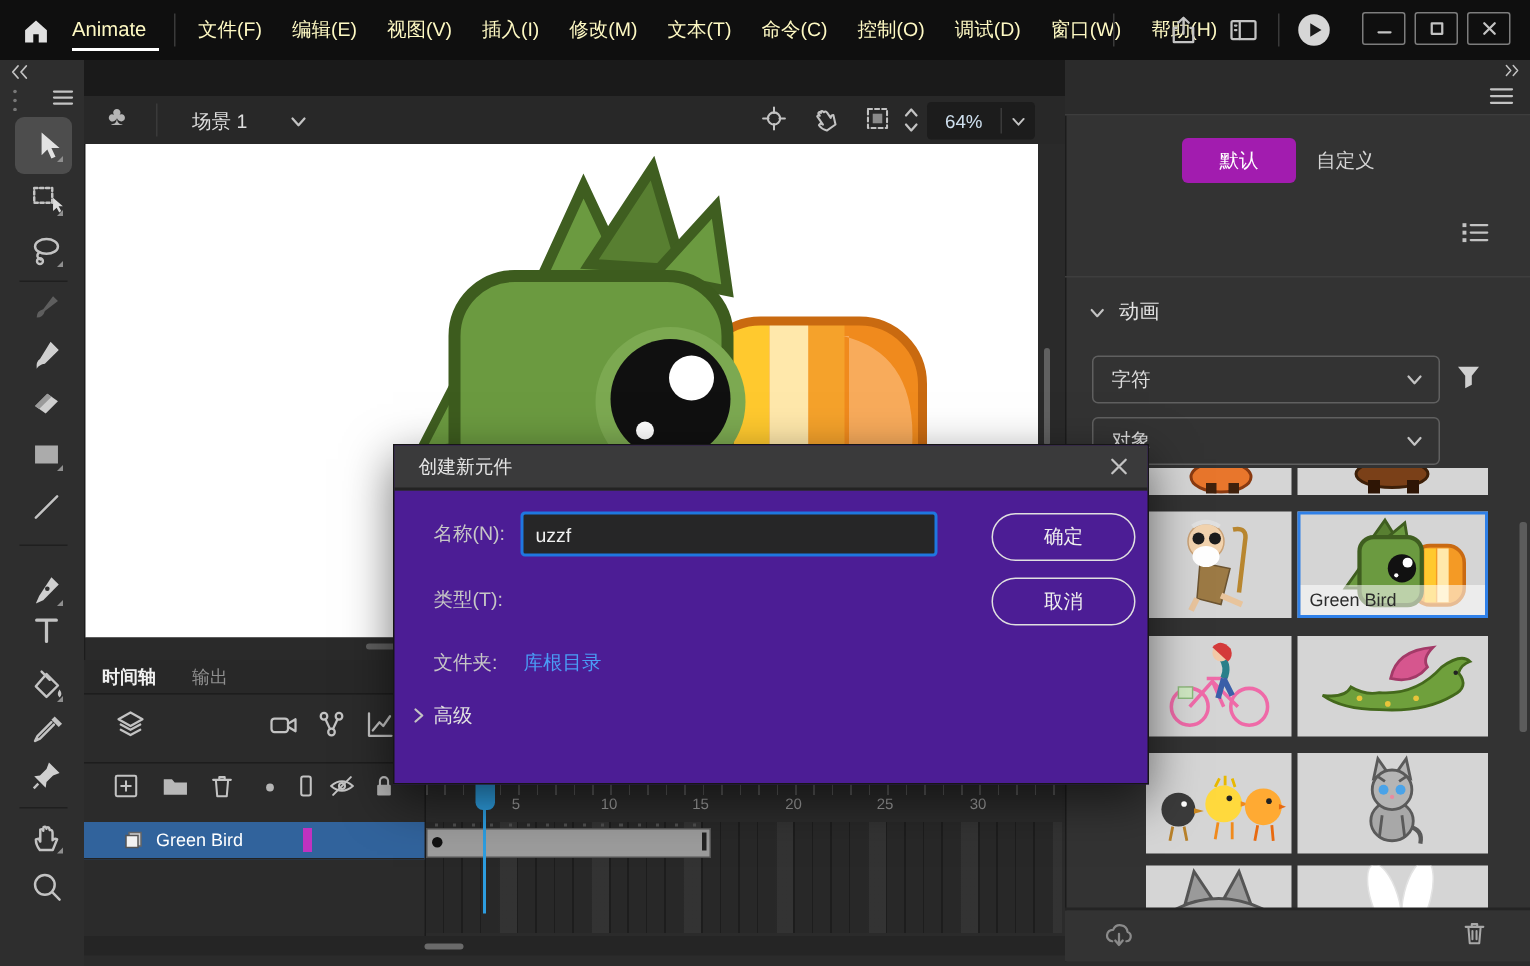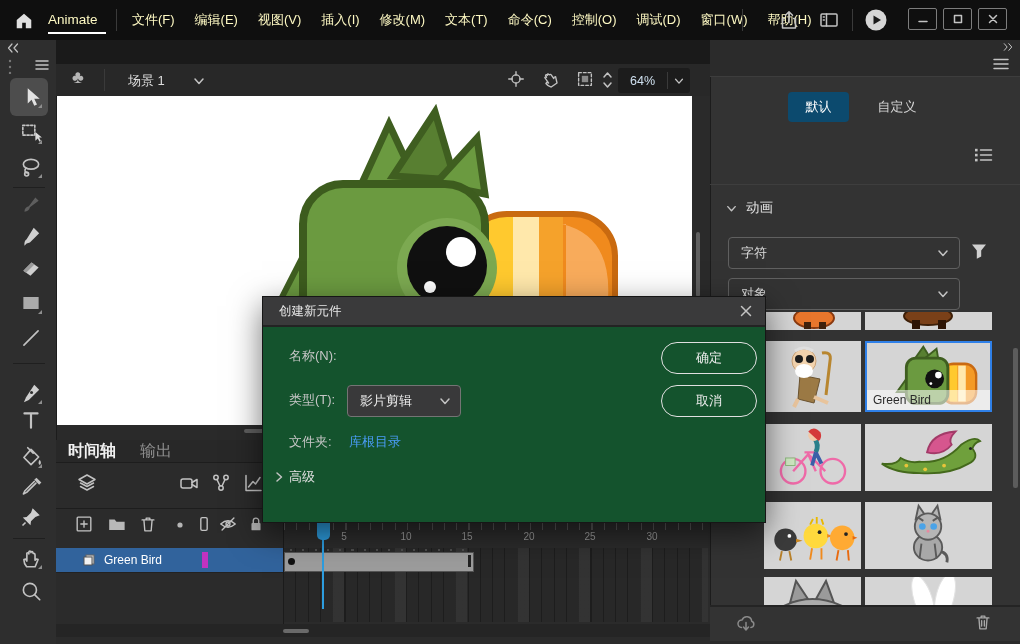--- a/index.html
+++ b/index.html
@@ -24,21 +24,21 @@
 #doctab{left:56px;top:42px;width:120px;height:22px;background:#303030;display:flex;align-items:center;font-size:12px;color:#f1f1f1}
 #editbar{left:56px;top:64px;width:654px;height:32px;background:#282828;border-bottom:1px solid #171717}
 #zoombox{left:618px;top:68px;width:72px;height:25px;background:#1c1c1c;border-radius:3px;display:flex;align-items:center}
 
 #stage{left:57px;top:96px;width:635px;height:329px;background:#fff}
 #pasteboard{left:692px;top:96px;width:18px;height:344px;background:#2a2a2a}
 .thumb{position:absolute;background:#606060;border-radius:2px}
 
 #tl{left:56px;top:440px;width:654px;height:204px;background:#2b2b2b}
 #tl-tabs{left:56px;top:440px;width:654px;height:22px;background:#282828;border-bottom:1px solid #1d1d1d}
-.tl-tab{padding:0 12px;font-size:16px}
+.tl-tab{padding:0 12px;font-size:12px}
 #ruler{left:283px;top:519px;width:425px;height:29px;background:#2c2c2c}
 #ruler .ticks{position:absolute;left:1px;top:4px;right:0;height:7px;
   background:repeating-linear-gradient(90deg,#555 0 1px,transparent 1px 12.3px)}
 .fnum{position:absolute;top:531px;width:24px;text-align:center;font-size:10px;color:#9a9a9a}
 #frames{left:283px;top:548px;width:425px;height:74px;background:#282828;
   background-image:repeating-linear-gradient(90deg,transparent 0 49.2px,rgba(255,255,255,.05) 49.2px 61.5px),
   repeating-linear-gradient(90deg,rgba(0,0,0,.28) 0 1px,transparent 1px 12.3px)}
 #layerrow{left:56px;top:548px;width:227px;height:24px;background:#31639c;border-bottom:1px solid #222;display:flex;align-items:center}
 #span{left:284px;top:552px;width:188px;height:18px;background:#9c9c9c;border:1px solid #555}
 #span .dots{position:absolute;left:5px;top:-4px;width:176px;height:2px;
@@ -55,21 +55,21 @@
 #search input{background:transparent;border:none;outline:none;color:#ddd;font-size:13px;width:170px;
   font-family:"Liberation Sans","DejaVu Sans",sans-serif}
 #search input::placeholder{color:#8a8a8a}
 .dd{position:absolute;left:728px;width:230px;height:30px;border:1px solid #606060;border-radius:4px;
   display:flex;align-items:center;color:#dcdcdc}
 .cell{position:absolute;background:#d5d5d5;overflow:hidden}
 .cell.sel{border:2px solid #2f80e8}
 #gb-label{position:absolute;left:0;bottom:0;width:100%;height:20px;background:rgba(255,255,255,.55);
   color:#2b2b2b;font-size:12px;line-height:20px;padding-left:6px;box-sizing:border-box}
 
-#dlg{left:262px;top:296px;width:502px;height:225px;background:#14532d;border:1px solid #161616;
+#dlg{left:262px;top:296px;width:502px;height:225px;background:#4c1d95;border:1px solid #161616;
   box-shadow:0 10px 30px rgba(0,0,0,.55);z-index:50}
 #dlg-title{position:absolute;left:0;top:0;width:100%;height:28px;background:#3a3a3b;border-bottom:2px solid #232323;
   display:flex;align-items:center}
 #name-input{position:absolute;left:84px;top:44px;width:258px;height:26px;background:#262627;
   border:2px solid #1f77e0;border-radius:3px;color:#efefef;font-size:13px;padding:0 8px;outline:none;
   font-family:"Liberation Sans","DejaVu Sans",sans-serif}
 .pill{position:absolute;left:398px;width:94px;height:30px;border:1.5px solid #e0e0e0;border-radius:16px;
   display:flex;align-items:center;justify-content:center;font-size:13px;color:#eee;background:transparent}
 #type-dd{position:absolute;left:84px;top:88px;width:112px;height:30px;background:#39393a;border:1px solid #747474;
   border-radius:4px;display:flex;align-items:center;color:#ececec}
@@ -442,21 +442,21 @@
     <svg class="ic" width="12" height="10" viewBox="0 0 14 12">
         <path d="M2.5 2 L6 6 2.5 10 M8 2 L11.5 6 8 10" stroke-width="1.2"></path>
       </svg>
     </span>
   <span class="abs" style="left:992px;top:56px">
     <svg class="ic" width="18" height="16" viewBox="0 0 18 16">
         <path d="M2 3.5 h14 M2 8 h14 M2 12.5 h14"></path>
       </svg>
     </span>
 
-  <div class="abs seg" style="left:788px;top:92px;width:61px;background:#0c4a6e;color:#fff">
+  <div class="abs seg" style="left:788px;top:92px;width:76px;background:#a21caf;color:#fff">
     <span>默认</span>
     </div>
   <div class="abs seg" style="left:860px;top:92px;width:74px;color:#d5d5d5">
     <span>自定义</span>
     </div>
 
   <span class="abs" style="left:972px;top:144px">
     <svg class="ic" width="22" height="22" viewBox="0 0 22 22">
         <path d="M8.5 6 h11 M8.5 11 h11 M8.5 16 h11"></path>
         <rect x="3" y="4.8" width="2.6" height="2.6" fill="#c3c3c3" stroke="none"></rect>
@@ -631,32 +631,25 @@
   <div class="abs" id="dlg">
     <div id="dlg-title">
       <span style="padding-left:16px;font-size:12.5px;color:#e6e6e6">创建新元件</span>
       <span style="position:absolute;right:12px;top:7px">
         <svg class="ic" width="14" height="14" viewBox="0 0 14 14">
             <path d="M2.5 2.5 L11.5 11.5 M11.5 2.5 L2.5 11.5"></path>
           </svg>
         </span>
     </div>
     <span class="dlabel" style="top:50px">名称(N):</span>
+    <input id="name-input" value="uzzf" style="">
     <div class="pill" style="top:45px">
       <span>确定</span>
       </div>
     <span class="dlabel" style="top:94px">类型(T):</span>
-    <div id="type-dd">
-      <span style="padding-left:12px;font-size:13px">影片剪辑</span>
-      <span style="position:absolute;right:8px;top:8px">
-        <svg class="ic" width="14" height="14" viewBox="0 0 14 14">
-            <path d="M3 5 L7 9.5 L11 5"></path>
-          </svg>
-        </span>
-    </div>
     <div class="pill" style="top:88px">
       <span>取消</span>
       </div>
     <span class="dlabel" style="top:136px">文件夹:</span>
     <a class="abs link" href="#" style="left:86px;top:136px;font-size:13px">库根目录</a>
     <span class="abs" style="left:10px;top:174px">
       <svg class="ic" width="12" height="12" viewBox="0 0 12 12">
           <path d="M4 2 L8.5 6 L4 10"></path>
         </svg>
       </span>

